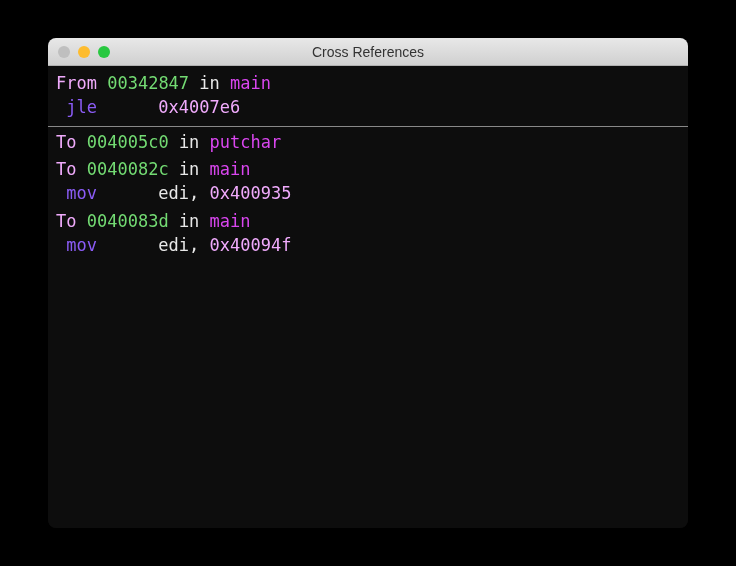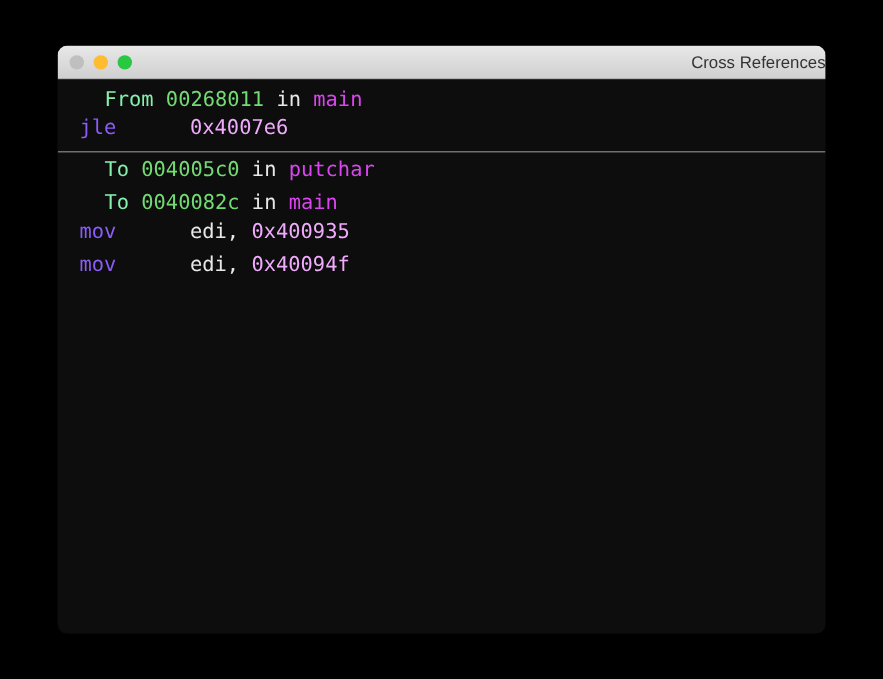--- a/index.html
+++ b/index.html
@@ -43,21 +43,21 @@
     .traffic-light {
       width: 12px;
       height: 12px;
       border-radius: 50%;
     }
     .tl-close { background: #bfbfbf; }
     .tl-min { background: #febc2e; }
     .tl-max { background: #28c840; }
     .title {
       flex: 1;
-      text-align: right;
+      text-align: center;
       font-family: -apple-system, "Helvetica Neue", Arial, sans-serif;
       font-size: 14px;
       color: #333;
     }
     .content {
       flex: 1;
       background: #0d0d0d;
       color: #e8e8e8;
       font-size: 17px;
       line-height: 1.4;
@@ -72,21 +72,21 @@
       padding-bottom: 6px;
       margin-bottom: 4px;
     }
     .header-line {
       white-space: pre;
     }
     .instruction-line {
       white-space: pre;
       padding-left: 1ch;
     }
-    .dir { color: #86efac; margin-left: 31px; }
+    .dir { color: #f0abfc; }
     .addr { color: #73db73; }
     .in-word { color: #e8e8e8; margin-top: 28px; }
     .func { color: #d946ef; }
     .mnemonic { color: #8b5cf6; display: inline-block; min-width: 9ch; }
     .operand { color: #e8e8e8; }
     .immediate { color: #f0abfc; }
     .bracket { color: #e8e8e8; }
     .rel { color: #e8e8e8; }
     .got { color: #f5d97a; }
   </style>
@@ -99,31 +99,32 @@
       <div class="traffic-light tl-close"></div>
       <div class="traffic-light tl-min"></div>
       <div class="traffic-light tl-max"></div>
     </div>
     <div class="title">Cross References</div>
   </div>
 
   <div class="content">
 
     <div class="group first">
-      <div class="header-line"><span class="dir">From</span> <span class="addr">00268011</span> <span class="in-word">in</span> <span class="func">main</span></div>
+      <div class="header-line"><span class="dir">From</span> <span class="addr">00342847</span> <span class="in-word">in</span> <span class="func">main</span></div>
       <div class="instruction-line"><span class="mnemonic">jle</span><span class="immediate">0x4007e6</span></div>
     </div>
 
     <div class="group">
       <div class="header-line"><span class="dir">To</span> <span class="addr">004005c0</span> <span class="in-word">in</span> <span class="func">putchar</span></div>
     </div>
 
     <div class="group">
       <div class="header-line"><span class="dir">To</span> <span class="addr">0040082c</span> <span class="in-word">in</span> <span class="func">main</span></div>
       <div class="instruction-line"><span class="mnemonic">mov</span><span class="operand">edi, </span><span class="immediate">0x400935</span></div>
     </div>
 
     <div class="group">
+      <div class="header-line"><span class="dir">To</span> <span class="addr">0040083d</span> <span class="in-word">in</span> <span class="func">main</span></div>
       <div class="instruction-line"><span class="mnemonic">mov</span><span class="operand">edi, </span><span class="immediate">0x40094f</span></div>
     </div>
 
   </div>
 </div>
 
 </body></html>

